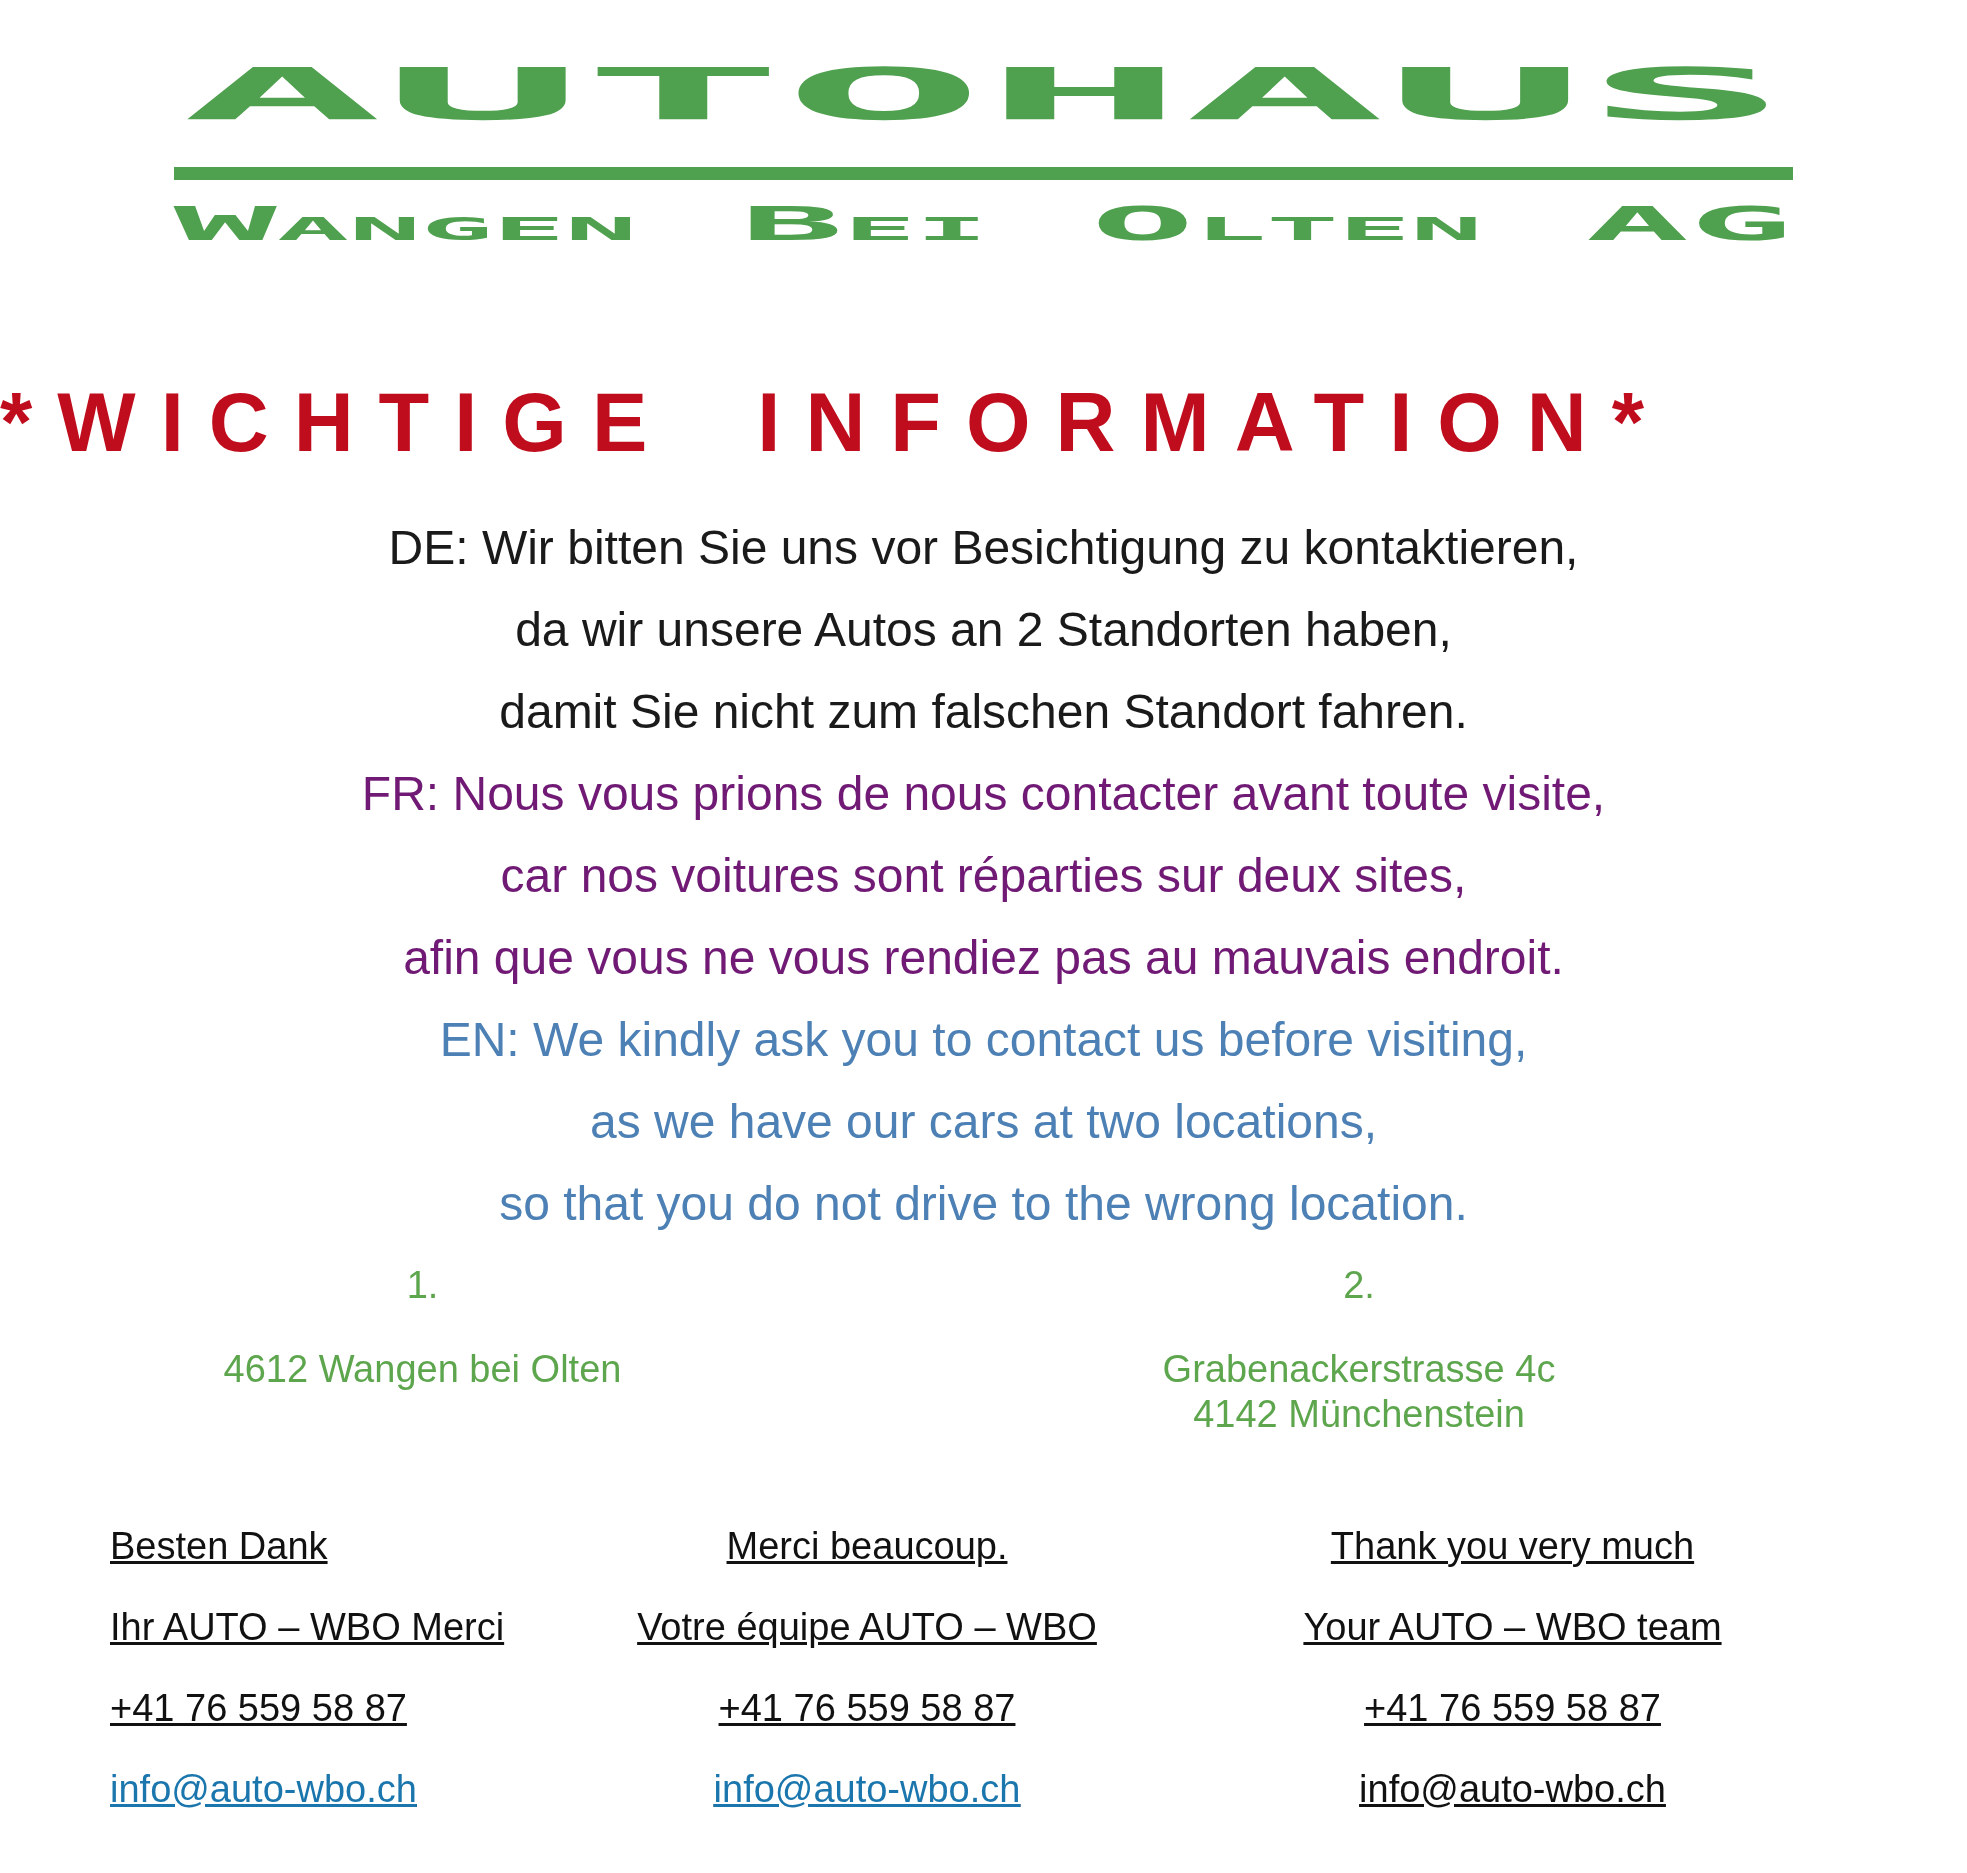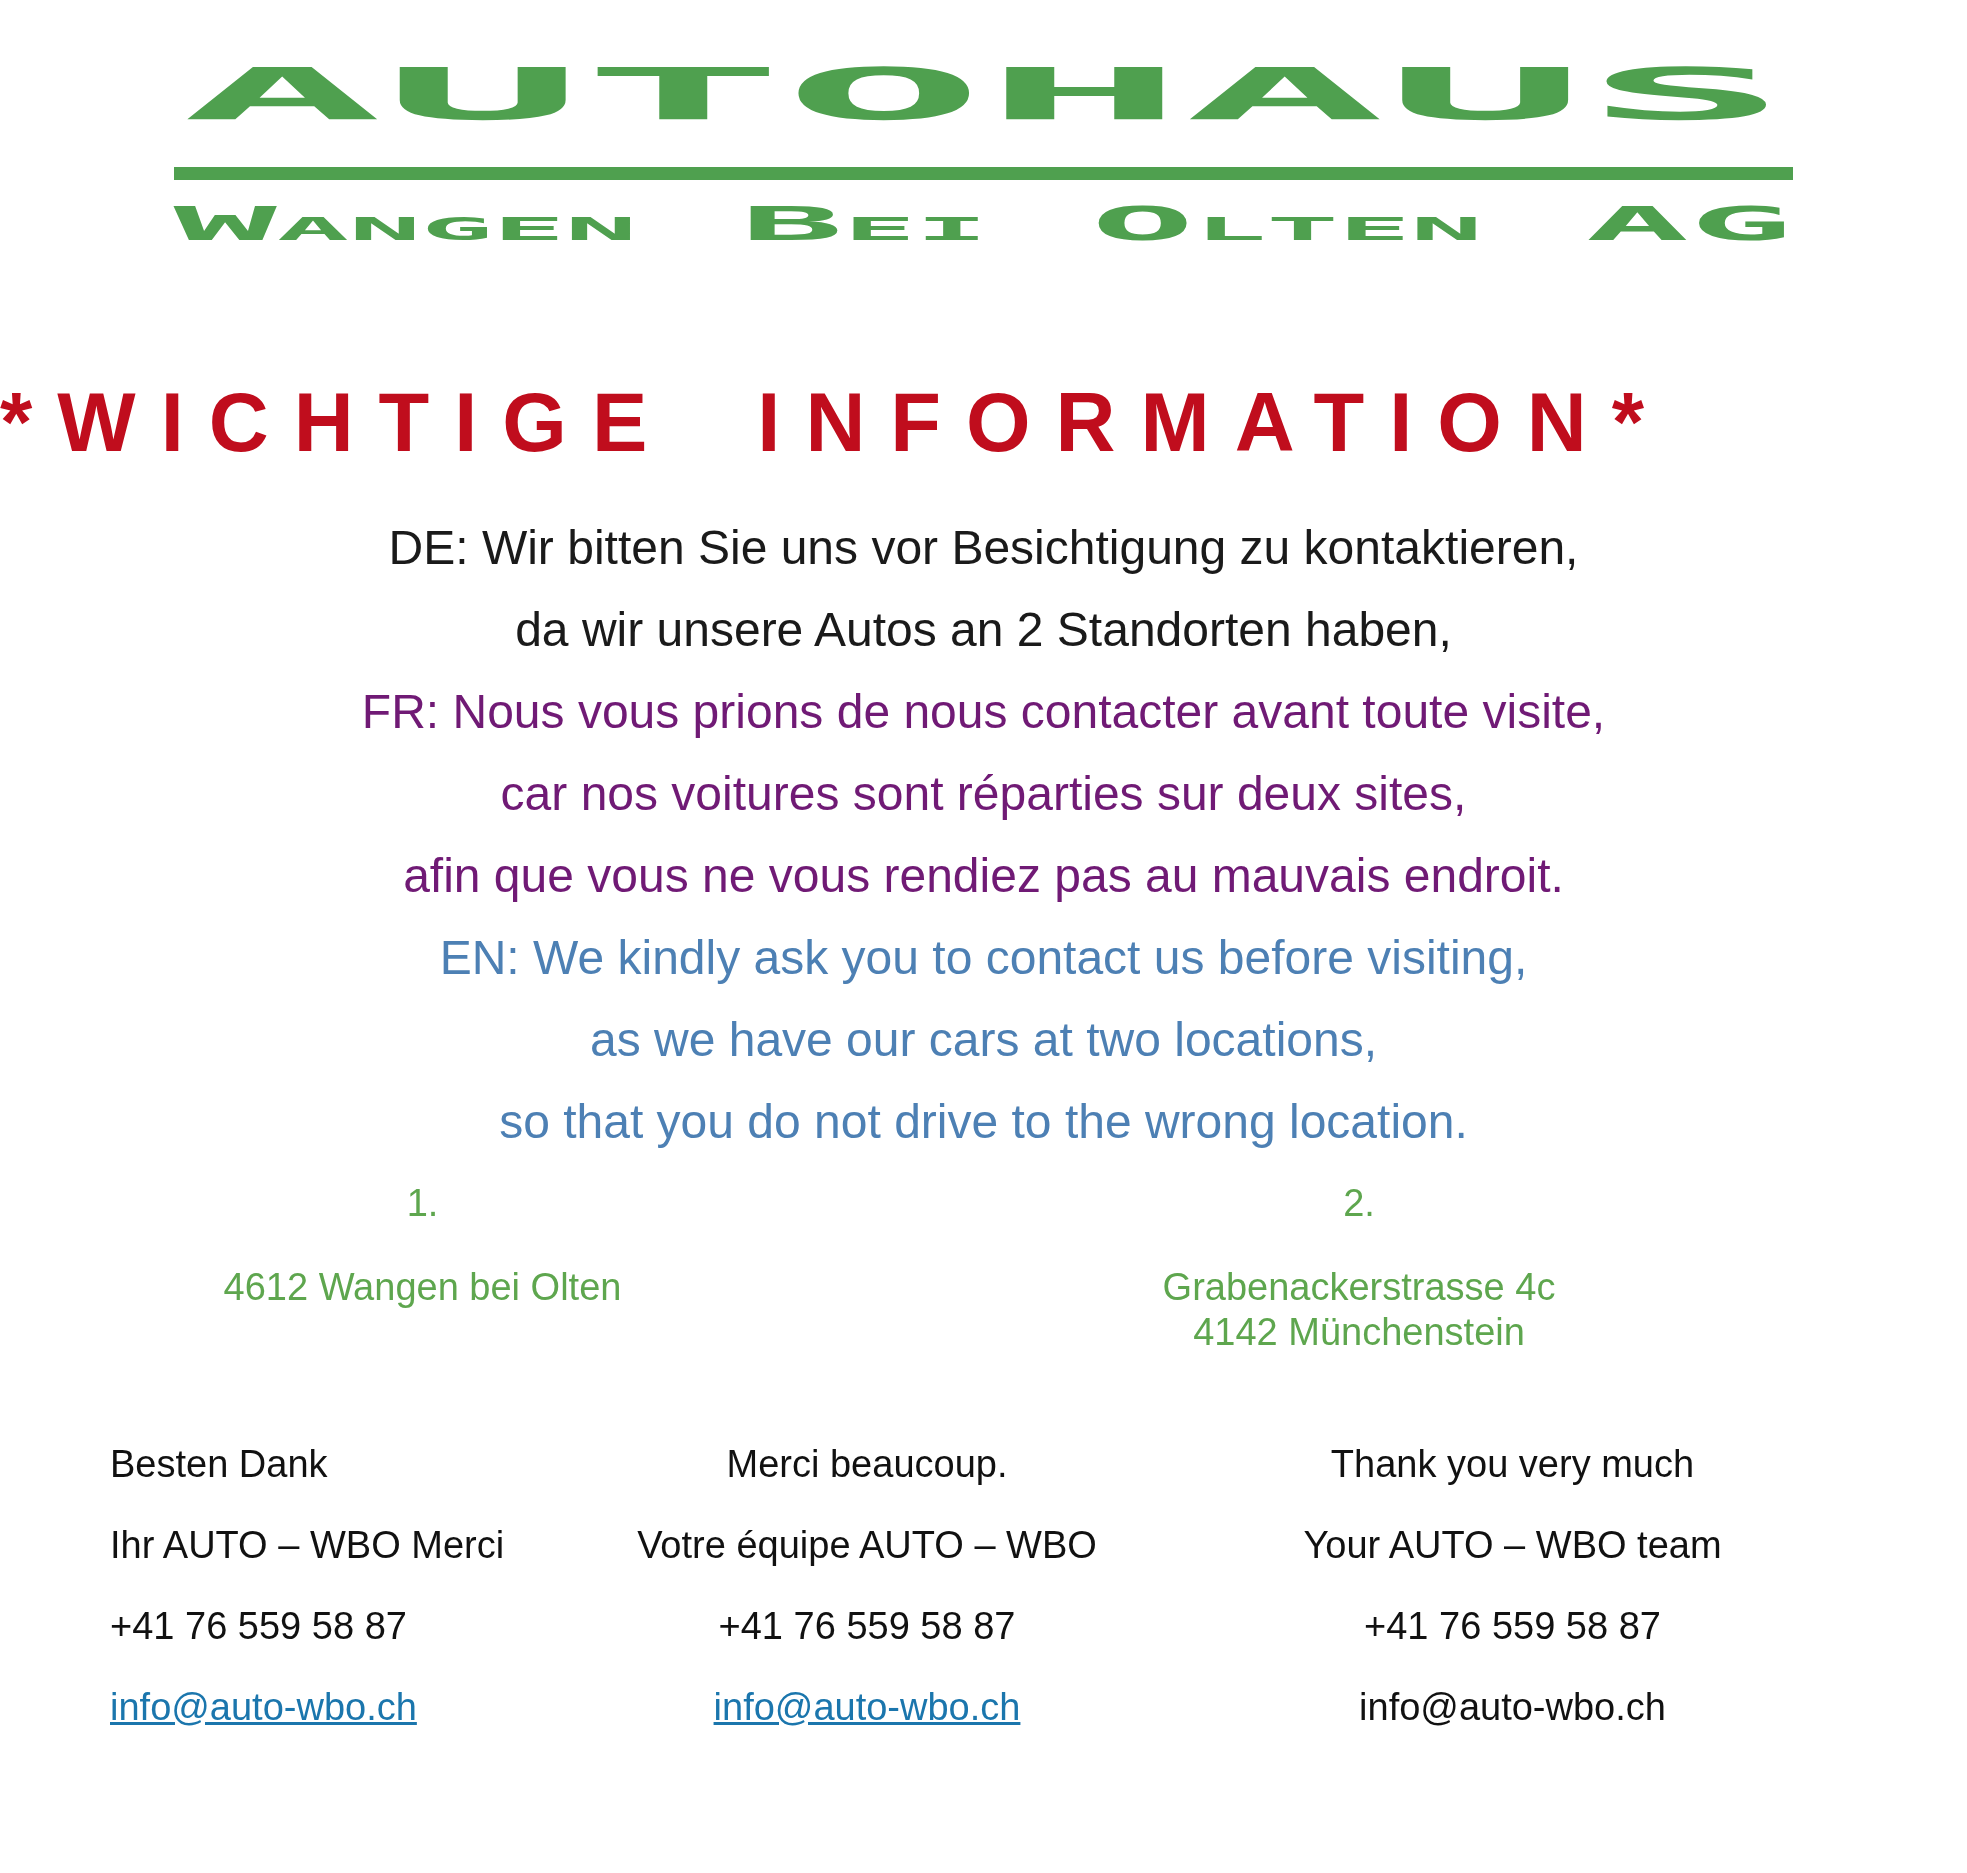--- a/index.html
+++ b/index.html
@@ -69,20 +69,21 @@
     display: grid;
     grid-template-columns: 469px 576px 715px;
     padding-left: 110px;
     margin-top: 88px;
   }
   .fcol .cell {
     font-size: 38px;
     line-height: 43px;
     margin-bottom: 38px;
     color: #111111;
+    text-decoration: underline;
   }
   .fcol-1 { text-align: left; }
   .fcol-2, .fcol-3 { text-align: center; }
   a.email-link {
     color: #1b76ad;
     text-decoration: underline;
     cursor: pointer;
   }
   .email-plain { color: #111111; }
 </style>
@@ -99,20 +100,21 @@
     <svg class="logo-subtitle-svg" width="1619" height="40" viewBox="0 0 1685 42" preserveAspectRatio="none">
       <text x="842" y="37" text-anchor="middle" font-size="48" textLength="1685" lengthAdjust="spacingAndGlyphs">Wangen Bei Olten AG</text>
     </svg>
   </header>
 
   <h1 class="headline">*WICHTIGE INFORMATION*</h1>
 
   <section class="intro">
     <p class="de">DE: Wir bitten Sie uns vor Besichtigung zu kontaktieren,</p>
     <p class="de">da wir unsere Autos an 2 Standorten haben,</p>
+    <p class="de">damit Sie nicht zum falschen Standort fahren.</p>
     <p class="fr">FR: Nous vous prions de nous contacter avant toute visite,</p>
     <p class="fr">car nos voitures sont réparties sur deux sites,</p>
     <p class="fr">afin que vous ne vous rendiez pas au mauvais endroit.</p>
     <p class="en">EN: We kindly ask you to contact us before visiting,</p>
     <p class="en">as we have our cars at two locations,</p>
     <p class="en">so that you do not drive to the wrong location.</p>
   </section>
 
   <section class="locations">
     <div class="loc">

